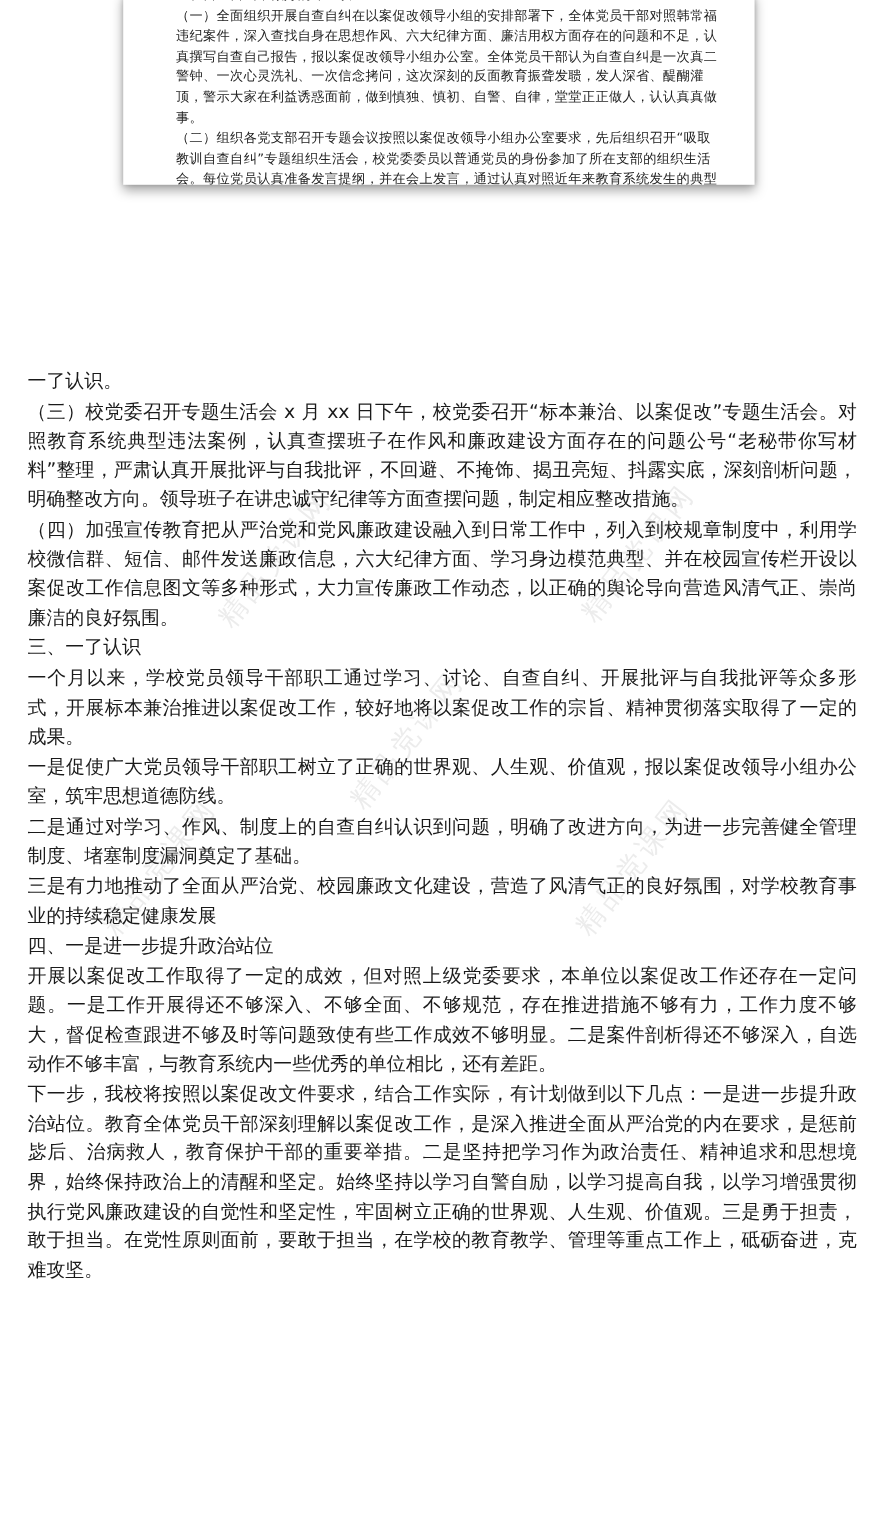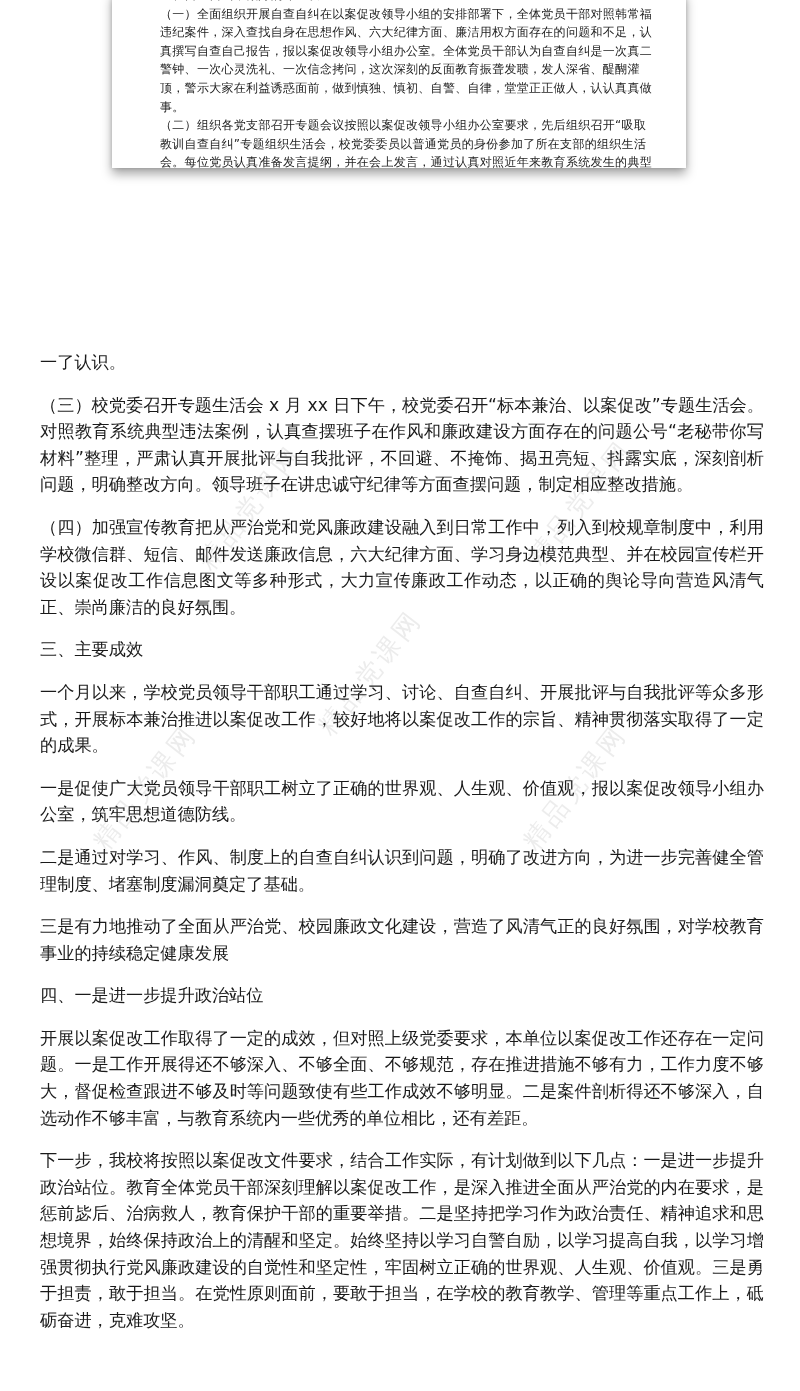--- a/index.html
+++ b/index.html
@@ -17,21 +17,21 @@
     .preview-inner {
       position: absolute; left: 48px; top: 0; width: 496px;
       font-size: 12px; line-height: 18.6px; color: #222;
       letter-spacing: 0.3px;
     }
     .preview-inner p { margin: 0; }
     .body-text {
       position: absolute; left: 24px; top: 333px; width: 756px;
       font-size: 17.2px; line-height: 26.6px; color: #1a1a1a;
     }
-    .body-text p { margin: 16px; text-align: justify; }
+    .body-text p { margin: 1px; text-align: justify; }
     .watermark {
       position: absolute; color: rgba(200,200,200,0.35);
       font-size: 26px; transform: rotate(-52deg); white-space: nowrap;
       pointer-events: none; letter-spacing: 4px;
     }
   </style>
 </head>
 <body>
 
 <div class="preview-card">
@@ -45,21 +45,21 @@
 <div class="watermark" style="left:505px;top:485px;">精品党课网</div>
 <div class="watermark" style="left:175px;top:490px;">精品党课网</div>
 <div class="watermark" style="left:295px;top:655px;">精品党课网</div>
 <div class="watermark" style="left:500px;top:770px;">精品党课网</div>
 <div class="watermark" style="left:70px;top:770px;">精品党课网</div>
 
 <div class="body-text">
   <p>一了认识。</p>
   <p>（三）校党委召开专题生活会 x 月 xx 日下午，校党委召开“标本兼治、以案促改”专题生活会。对照教育系统典型违法案例，认真查摆班子在作风和廉政建设方面存在的问题公号“老秘带你写材料”整理，严肃认真开展批评与自我批评，不回避、不掩饰、揭丑亮短、抖露实底，深刻剖析问题，明确整改方向。领导班子在讲忠诚守纪律等方面查摆问题，制定相应整改措施。</p>
   <p>（四）加强宣传教育把从严治党和党风廉政建设融入到日常工作中，列入到校规章制度中，利用学校微信群、短信、邮件发送廉政信息，六大纪律方面、学习身边模范典型、并在校园宣传栏开设以案促改工作信息图文等多种形式，大力宣传廉政工作动态，以正确的舆论导向营造风清气正、崇尚廉洁的良好氛围。</p>
-  <p>三、主要成效</p>
+  <p>三、一了认识</p>
   <p>一个月以来，学校党员领导干部职工通过学习、讨论、自查自纠、开展批评与自我批评等众多形式，开展标本兼治推进以案促改工作，较好地将以案促改工作的宗旨、精神贯彻落实取得了一定的成果。</p>
   <p>一是促使广大党员领导干部职工树立了正确的世界观、人生观、价值观，报以案促改领导小组办公室，筑牢思想道德防线。</p>
   <p>二是通过对学习、作风、制度上的自查自纠认识到问题，明确了改进方向，为进一步完善健全管理制度、堵塞制度漏洞奠定了基础。</p>
   <p>三是有力地推动了全面从严治党、校园廉政文化建设，营造了风清气正的良好氛围，对学校教育事业的持续稳定健康发展</p>
   <p>四、一是进一步提升政治站位</p>
   <p>开展以案促改工作取得了一定的成效，但对照上级党委要求，本单位以案促改工作还存在一定问题。一是工作开展得还不够深入、不够全面、不够规范，存在推进措施不够有力，工作力度不够大，督促检查跟进不够及时等问题致使有些工作成效不够明显。二是案件剖析得还不够深入，自选动作不够丰富，与教育系统内一些优秀的单位相比，还有差距。</p>
   <p>下一步，我校将按照以案促改文件要求，结合工作实际，有计划做到以下几点：一是进一步提升政治站位。教育全体党员干部深刻理解以案促改工作，是深入推进全面从严治党的内在要求，是惩前毖后、治病救人，教育保护干部的重要举措。二是坚持把学习作为政治责任、精神追求和思想境界，始终保持政治上的清醒和坚定。始终坚持以学习自警自励，以学习提高自我，以学习增强贯彻执行党风廉政建设的自觉性和坚定性，牢固树立正确的世界观、人生观、价值观。三是勇于担责，敢于担当。在党性原则面前，要敢于担当，在学校的教育教学、管理等重点工作上，砥砺奋进，克难攻坚。</p>
 </div>
 
 </body></html>

